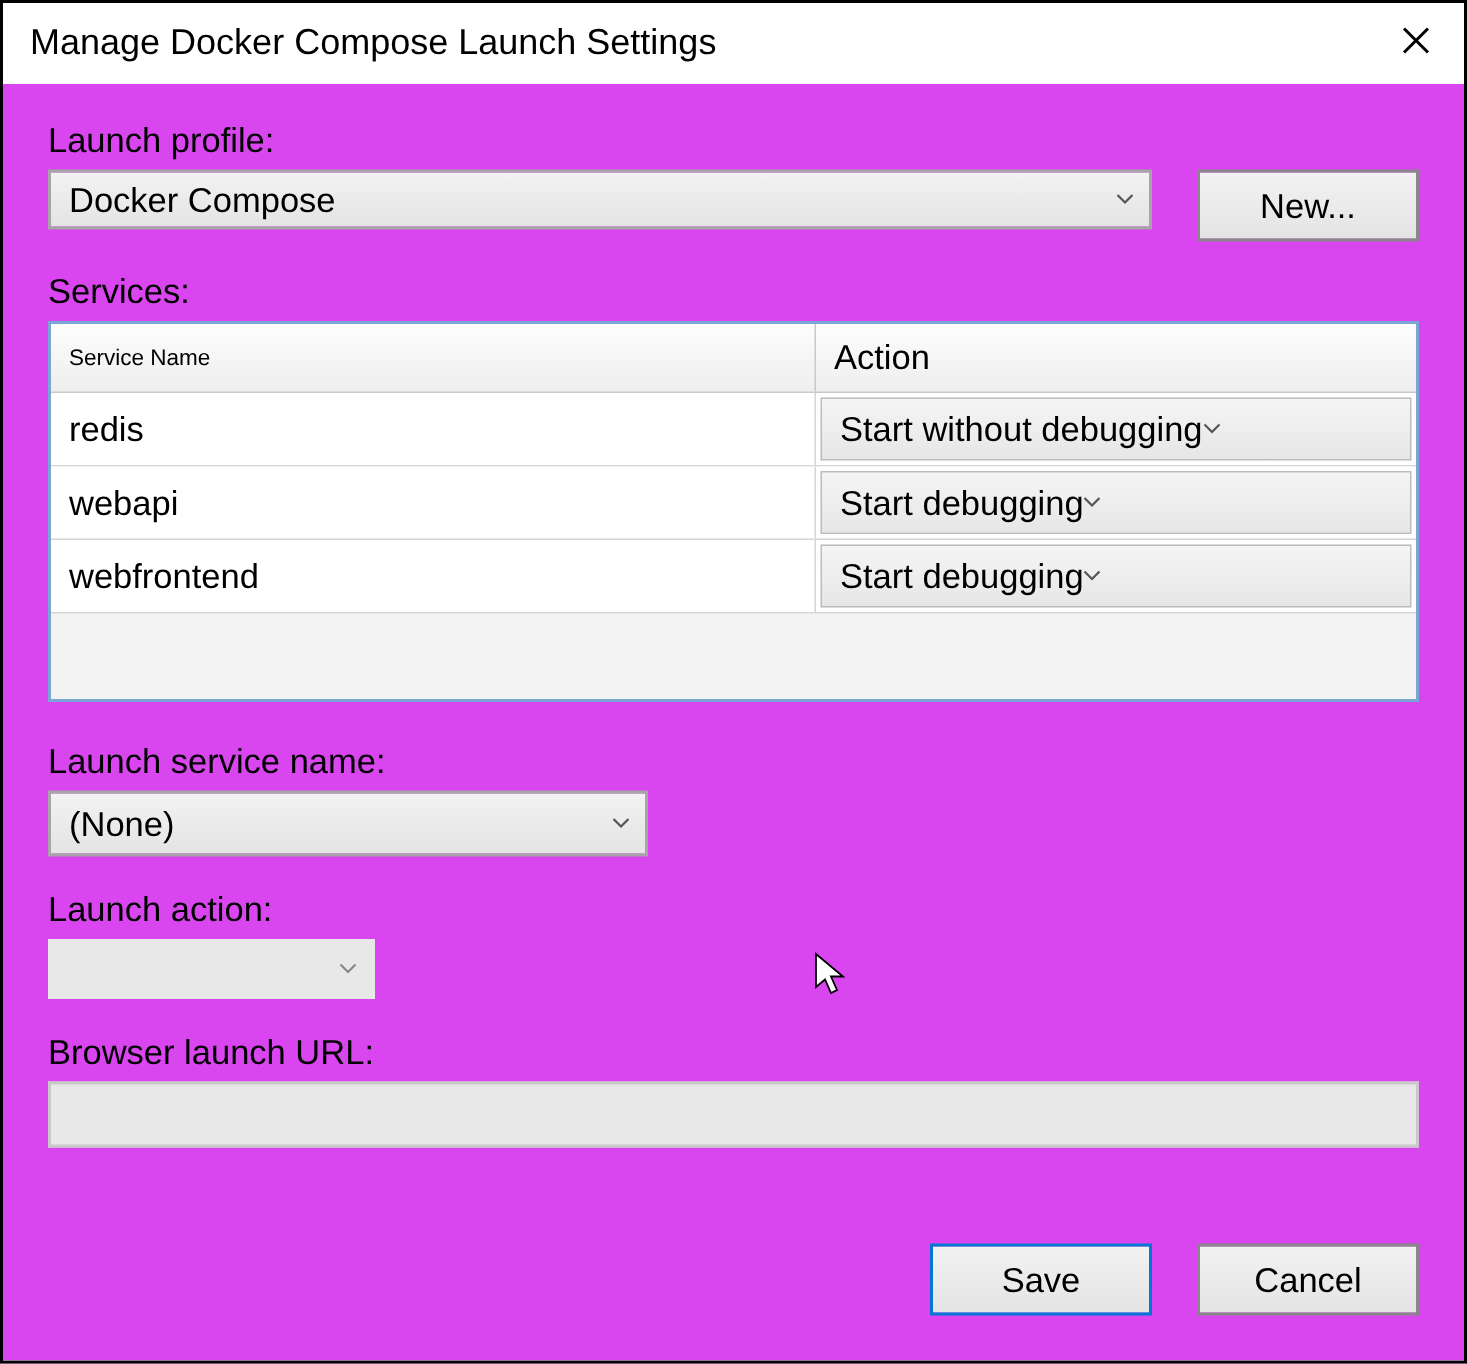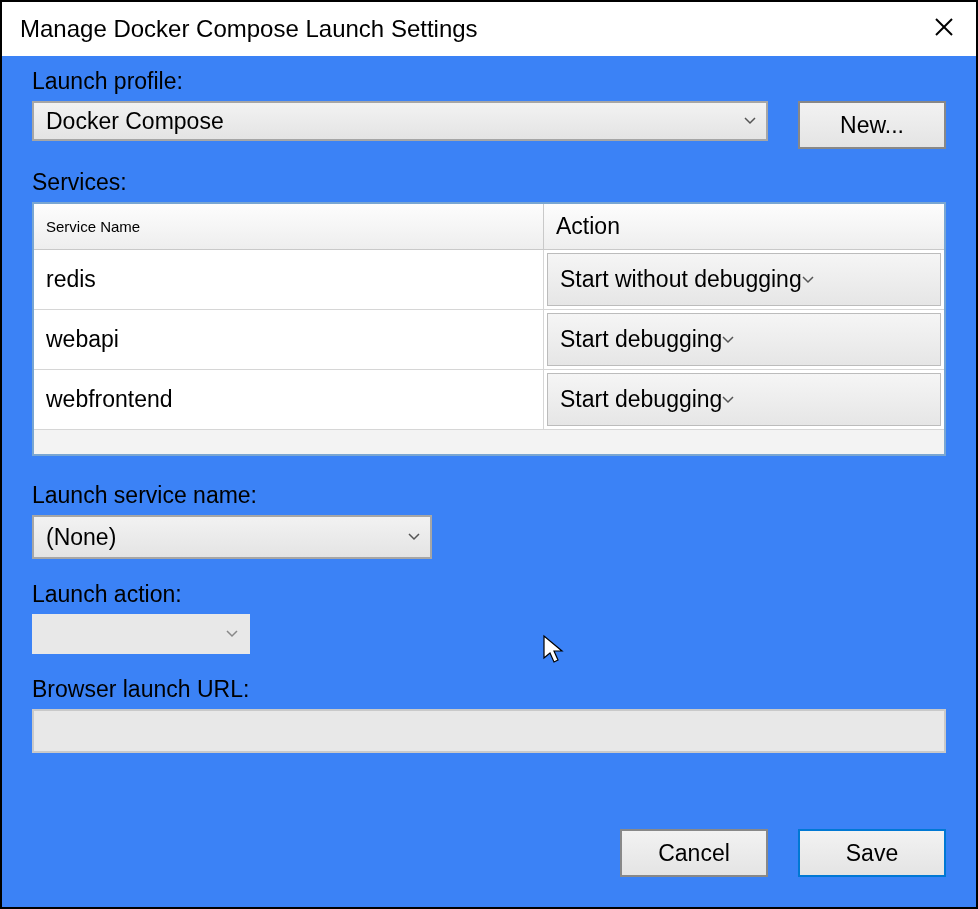--- a/index.html
+++ b/index.html
@@ -32,22 +32,22 @@
     .close-btn {
       width: 40px;
       height: 40px;
       display: flex;
       align-items: center;
       justify-content: center;
       cursor: pointer;
     }
     .close-btn svg { width: 20px; height: 20px; }
     .body-area {
-      background: #3b82f6;
-      padding: 12px 30px 30px 30px;
+      background: #d946ef;
+      padding: 24px 30px 30px 30px;
       height: calc(100% - 54px);
       position: relative;
     }
     .label {
       font-size: 23px;
       color: #000;
       margin-bottom: 6px;
       font-weight: 400;
     }
     .row-profile {
@@ -117,21 +117,21 @@
     }
     .col-action {
       flex: 1;
       padding: 0 12px;
       display: flex;
       align-items: center;
       font-size: 23px;
     }
     .table-row {
       display: flex;
-      height: 60px;
+      height: 49px;
       background: #fff;
       border-bottom: 1px solid #d6d6d6;
     }
     .cell-name {
       width: 510px;
       border-right: 1px solid #d6d6d6;
       padding: 0 12px;
       display: flex;
       align-items: center;
       font-size: 23px;
@@ -300,25 +300,25 @@
       </span>
     </div>
   </div>
 
   <div class="section">
     <div class="label">Browser launch URL:</div>
     <div class="url-input"></div>
   </div>
 
   <div class="footer-row">
+    <div class="btn primary">
+      <span>Save</span>
+    </div>
     <div class="btn">
       <span>Cancel</span>
-    </div>
-    <div class="btn primary">
-      <span>Save</span>
     </div>
   </div>
 
   <div class="cursor">
     <svg viewBox="0 0 24 30">
         <path d="M2 2 L2 24 L8 19 L12 28 L16 26 L12 17 L20 17 Z" fill="#fff" stroke="#000" stroke-width="1.2"></path>
       </svg>
   </div>
 
 </div>

